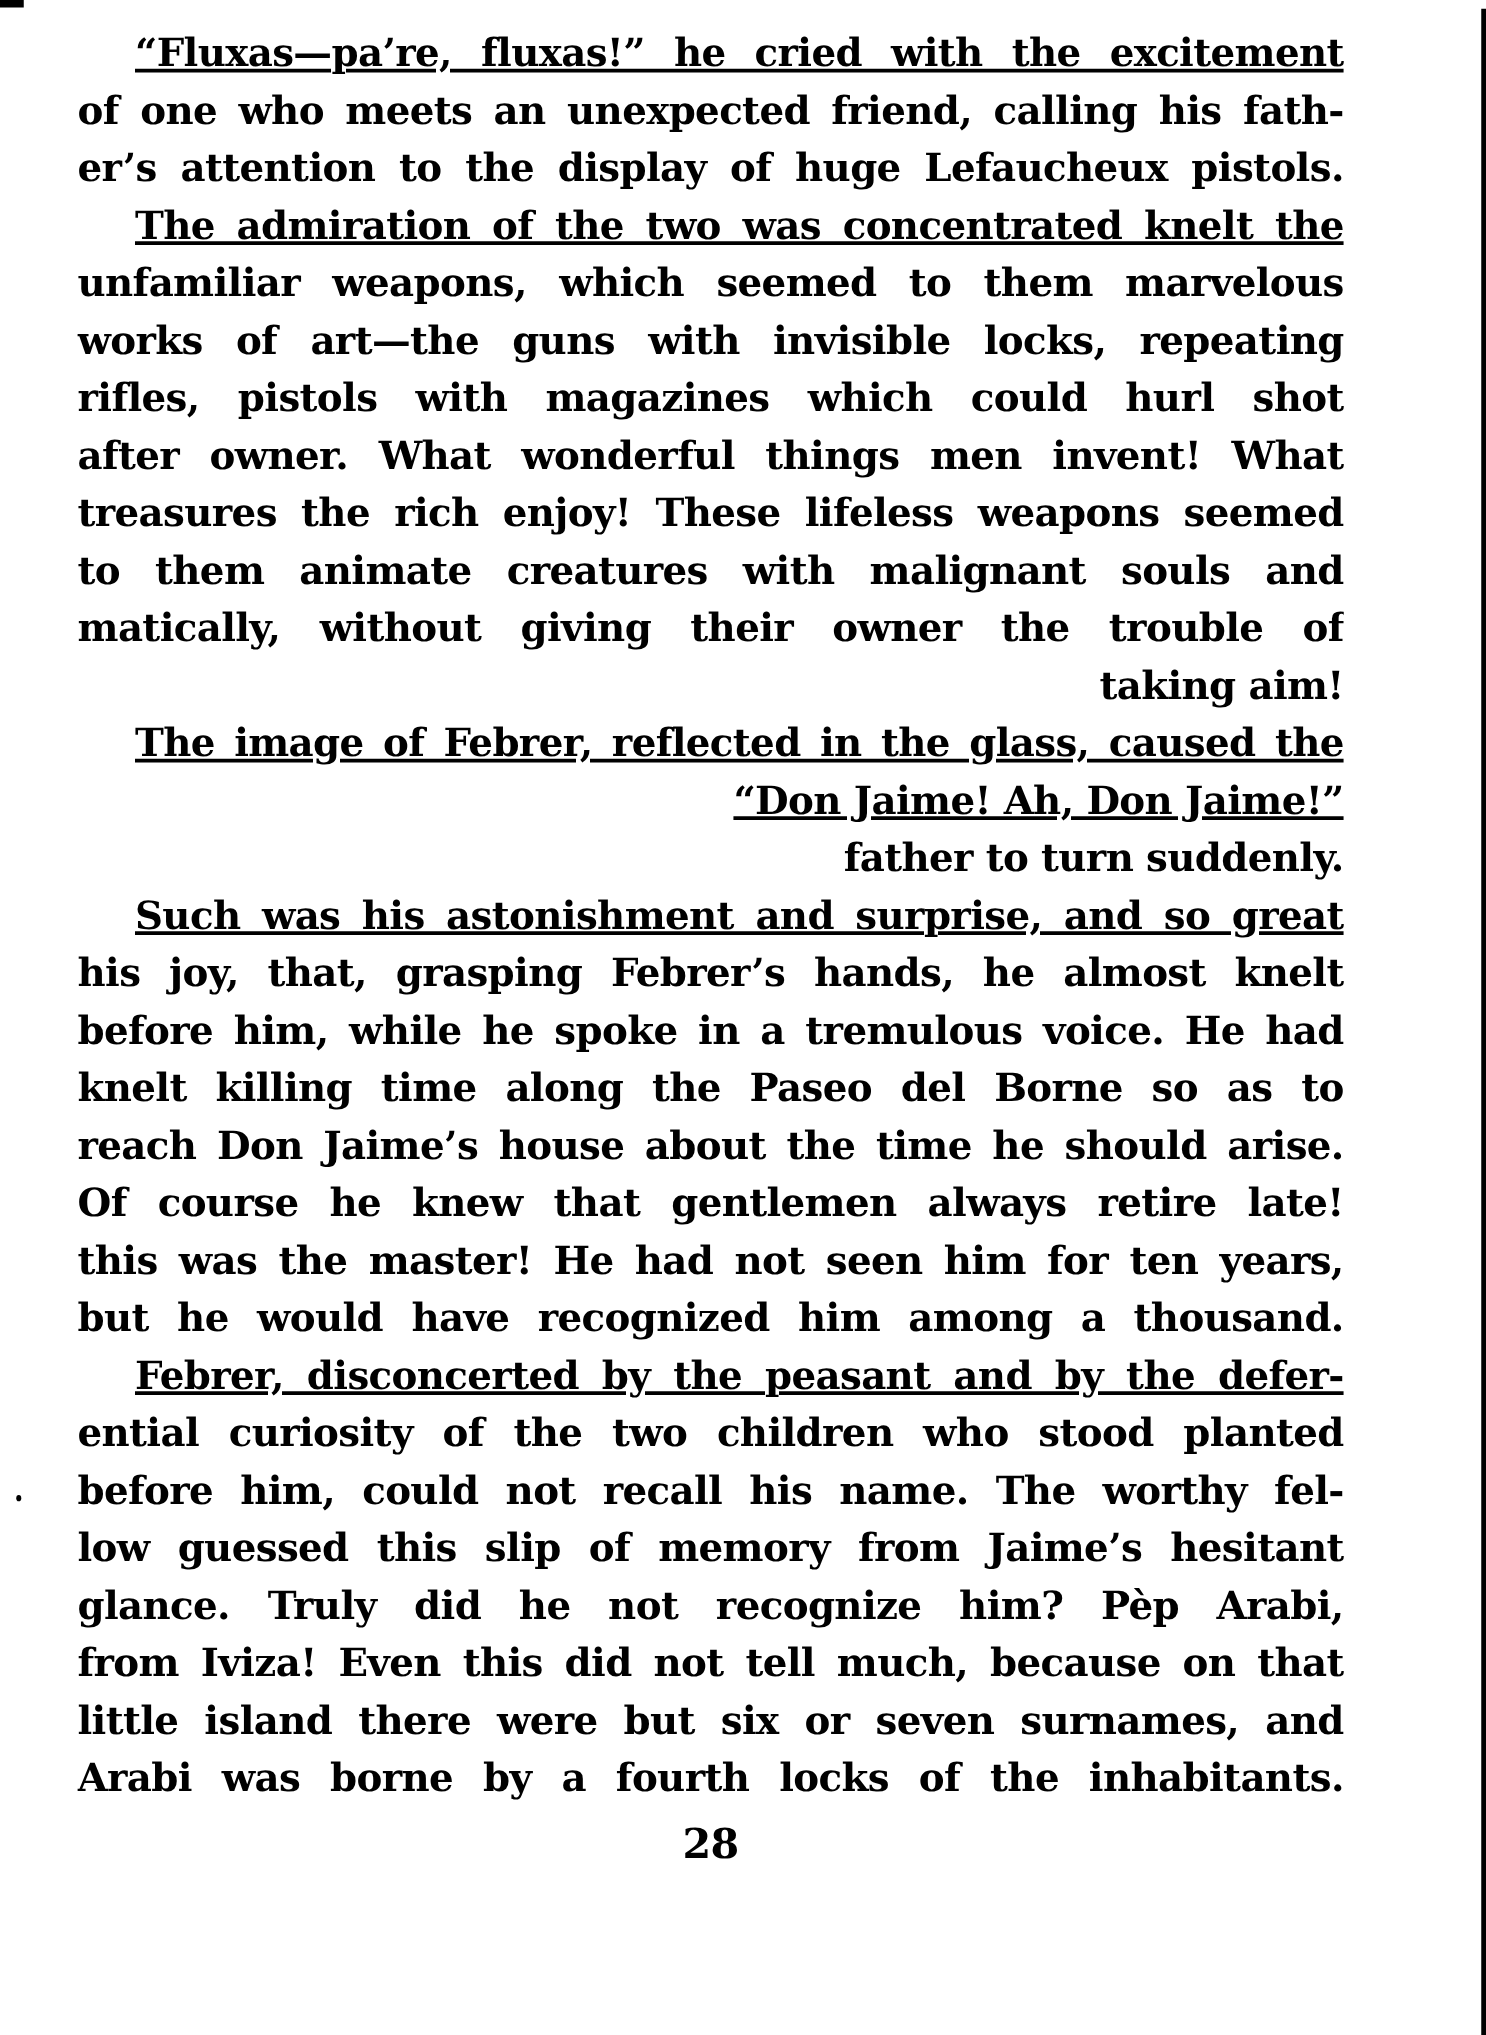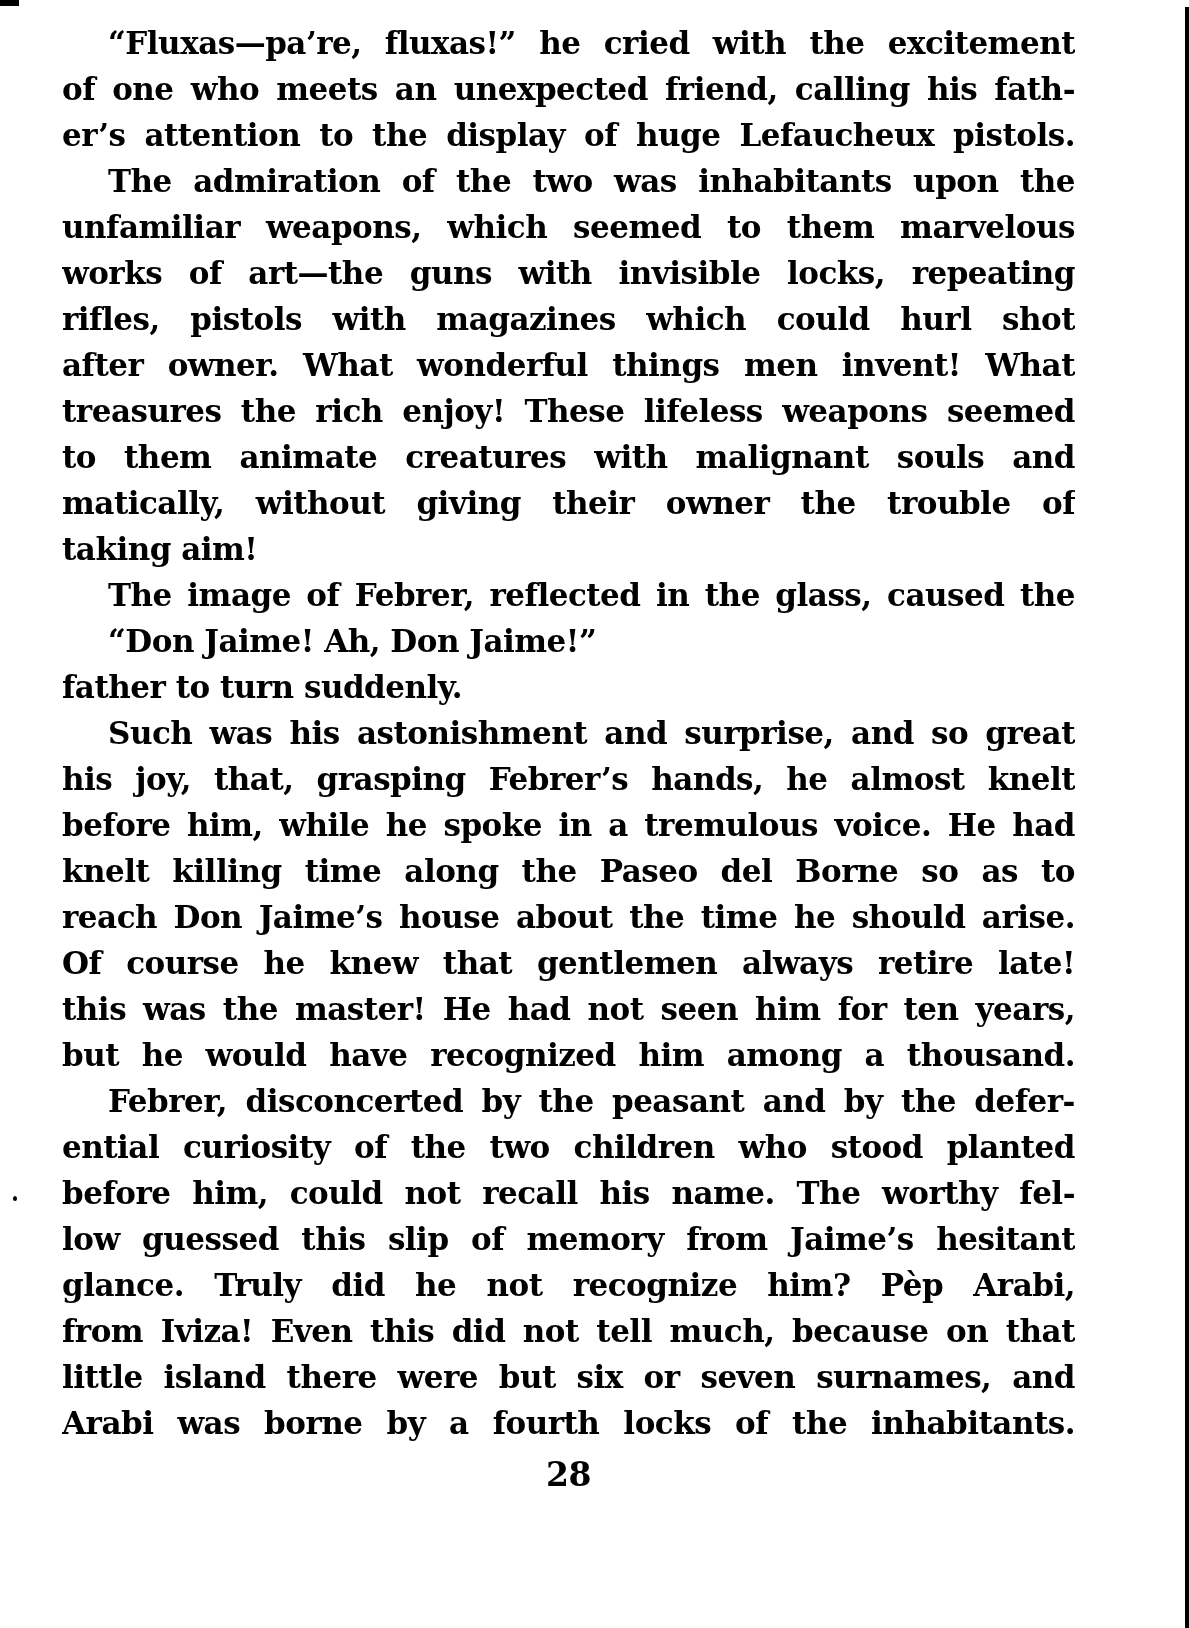--- a/index.html
+++ b/index.html
@@ -18,23 +18,23 @@
     width: 1013px;
     color: #000000;
     font-weight: 700;
     font-size: 31px;
     line-height: 46px;
     letter-spacing: -0.5px;
   }
   .line {
     height: 46px;
     overflow: hidden;
-    text-align: left;
+    text-align: right;
   }
-  .line.indent { padding-left: 46px; }
+  .line.indent { padding-left: 46px; text-decoration: underline; }
   .line.just {
     text-align: justify;
     text-align-last: justify;
   }
   .pagenum {
     margin-top: 6px;
     height: 46px;
     text-align: center;
     font-size: 33px;
   }
@@ -69,21 +69,21 @@
 
 <div class="scan-corner-smudge"></div>
 <div class="scan-edge-line"></div>
 <div class="ink-speck"></div>
 
 <div id="text-block">
   <div>
       <div class="line indent just">“Fluxas—pa’re, fluxas!” he cried with the excitement</div>
       <div class="line just">of one who meets an unexpected friend, calling his fath-</div>
       <div class="line just">er’s attention to the display of huge Lefaucheux pistols.</div>
-      <div class="line indent just">The admiration of the two was inhabitants upon the</div>
+      <div class="line indent just">The admiration of the two was concentrated knelt the</div>
       <div class="line just">unfamiliar weapons, which seemed to them marvelous</div>
       <div class="line just">works of art—the guns with invisible locks, repeating</div>
       <div class="line just">rifles, pistols with magazines which could hurl shot</div>
       <div class="line just">after owner.  What wonderful things men invent!  What</div>
       <div class="line just">treasures the rich enjoy!  These lifeless weapons seemed</div>
       <div class="line just">to them animate creatures with malignant souls and</div>
       <div class="line just">matically, without giving their owner the trouble of</div>
       <div class="line">taking aim!</div>
       <div class="line indent just">The image of Febrer, reflected in the glass, caused the</div>
       <div class="line indent">“Don Jaime!  Ah, Don Jaime!”</div>

